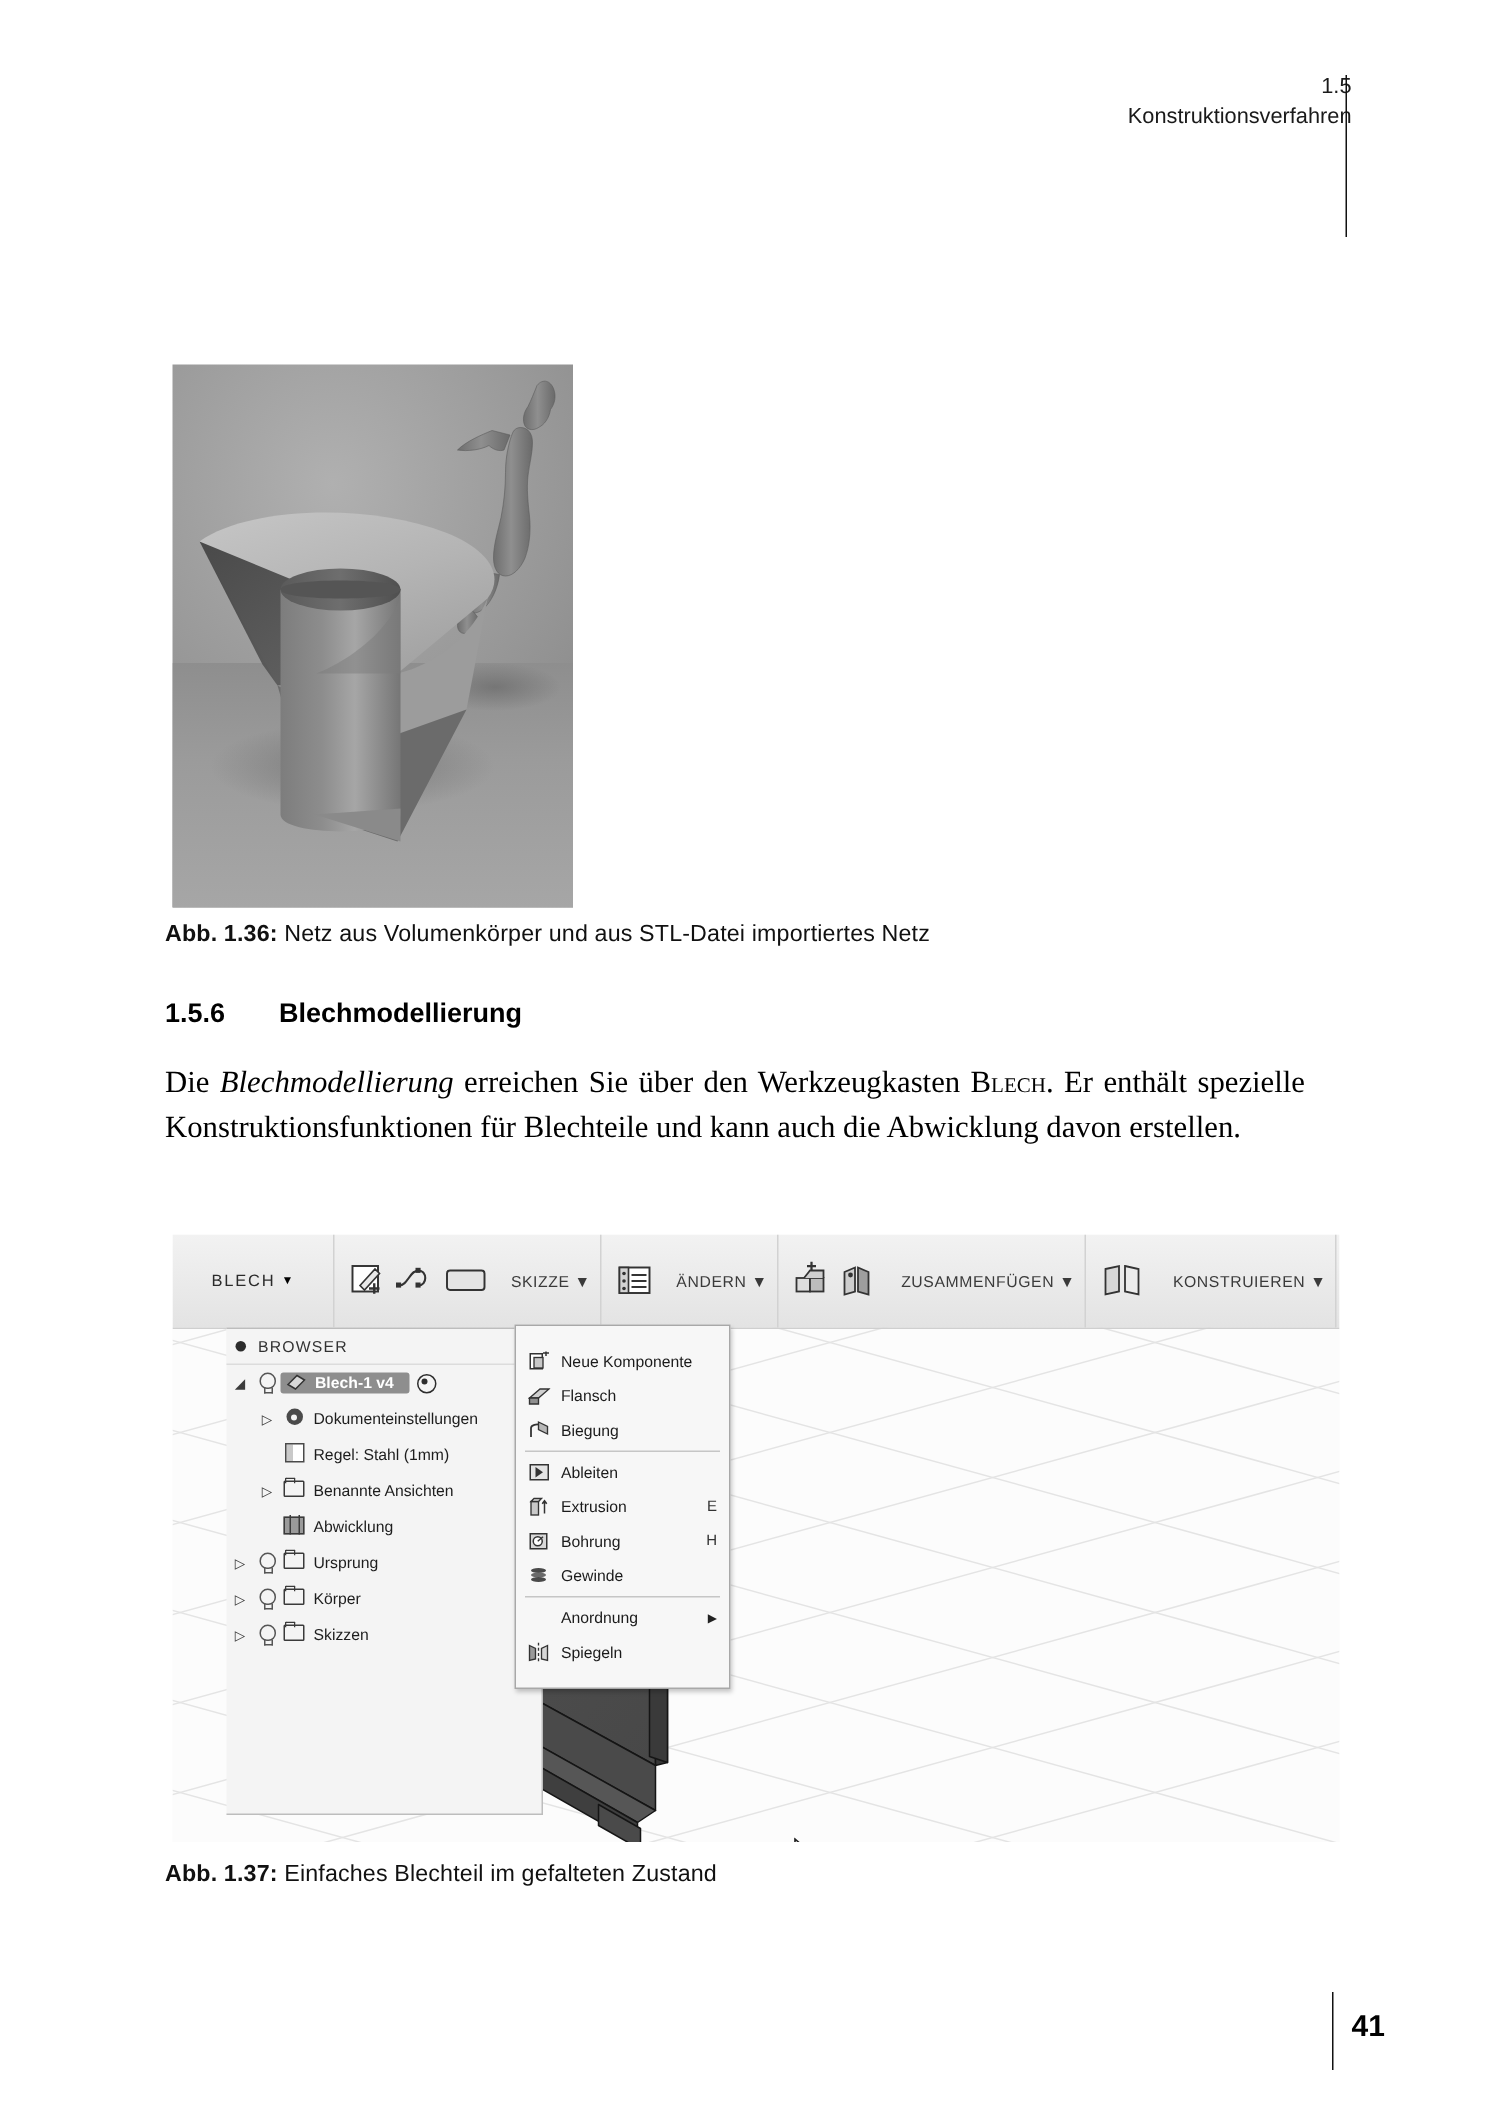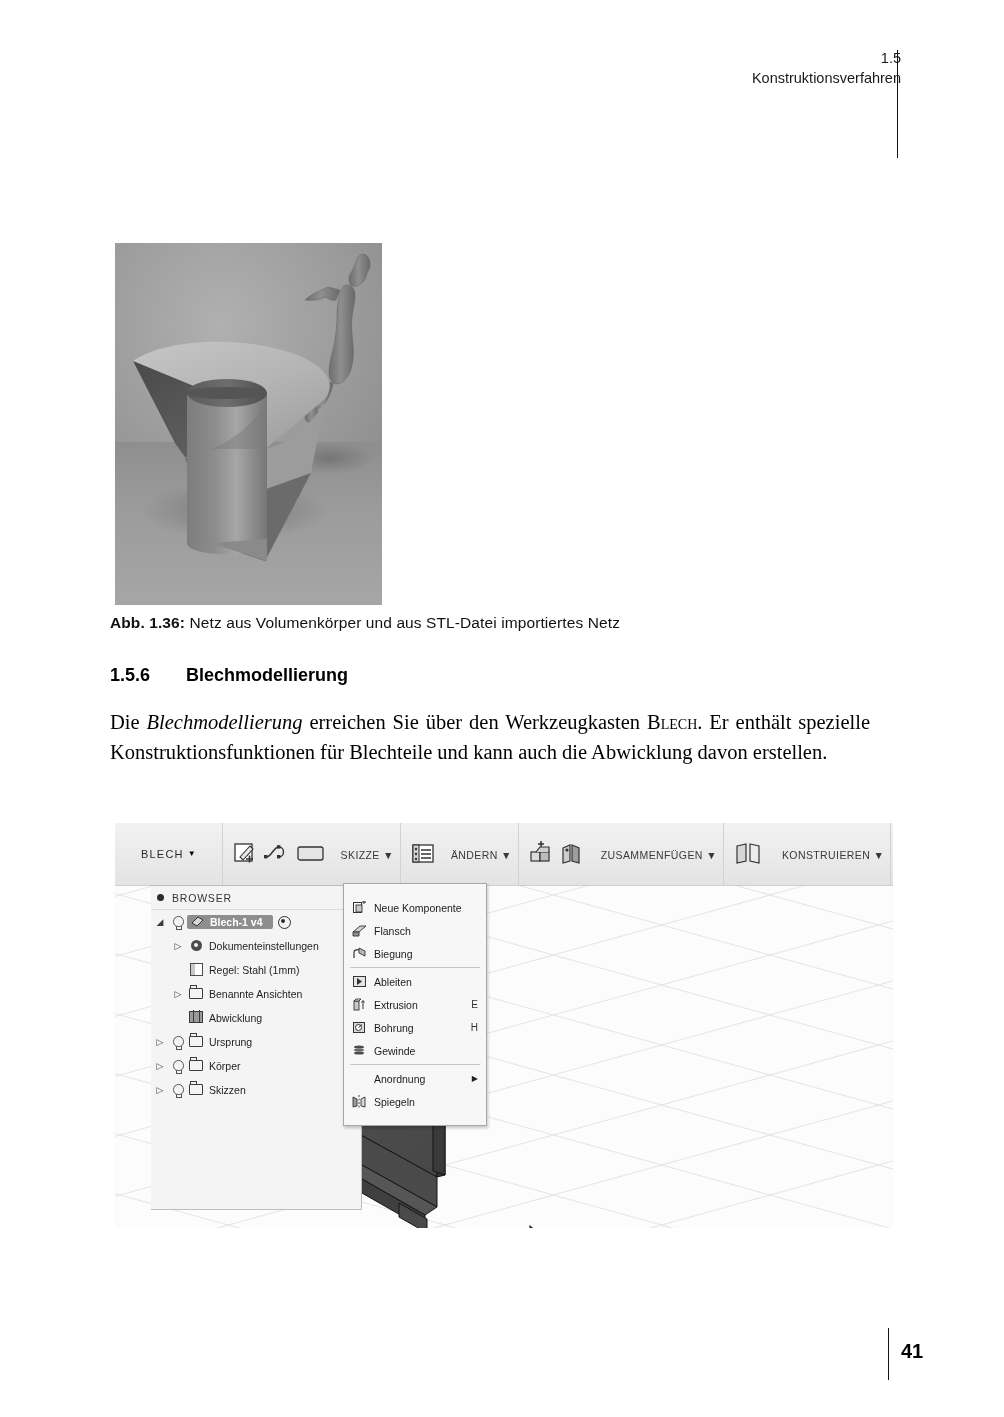--- a/index.html
+++ b/index.html
@@ -514,18 +514,21 @@
           <path d="M1 2 L5 4 L5 11 L1 12 Z" fill="#9a9a9a" stroke="#333" stroke-width=".9"></path>
           <path d="M13 2 L9 4 L9 11 L13 12 Z" fill="#d6d6d6" stroke="#333" stroke-width=".9"></path>
           <path d="M7 0 v13" stroke="#333" stroke-width=".9" stroke-dasharray="2 1.5"></path>
         </svg>
         <span class="mtext">Spiegeln</span>
       </div>
 
     </div>
   </div>
 
+  <div class="caption" id="cap137">
+    <b>Abb. 1.37:</b><span> Einfaches Blechteil im gefalteten Zustand</span>
+  </div>
 
   <div style="position:absolute;left:888px;top:1328px;width:1px;height:52px;background:#111;"></div>
   <div style="position:absolute;left:901px;top:1340px;font-family:'Liberation Sans',sans-serif;
               font-weight:bold;font-size:20px;color:#000;">41</div>
 
 </div>
 
 </body></html>

